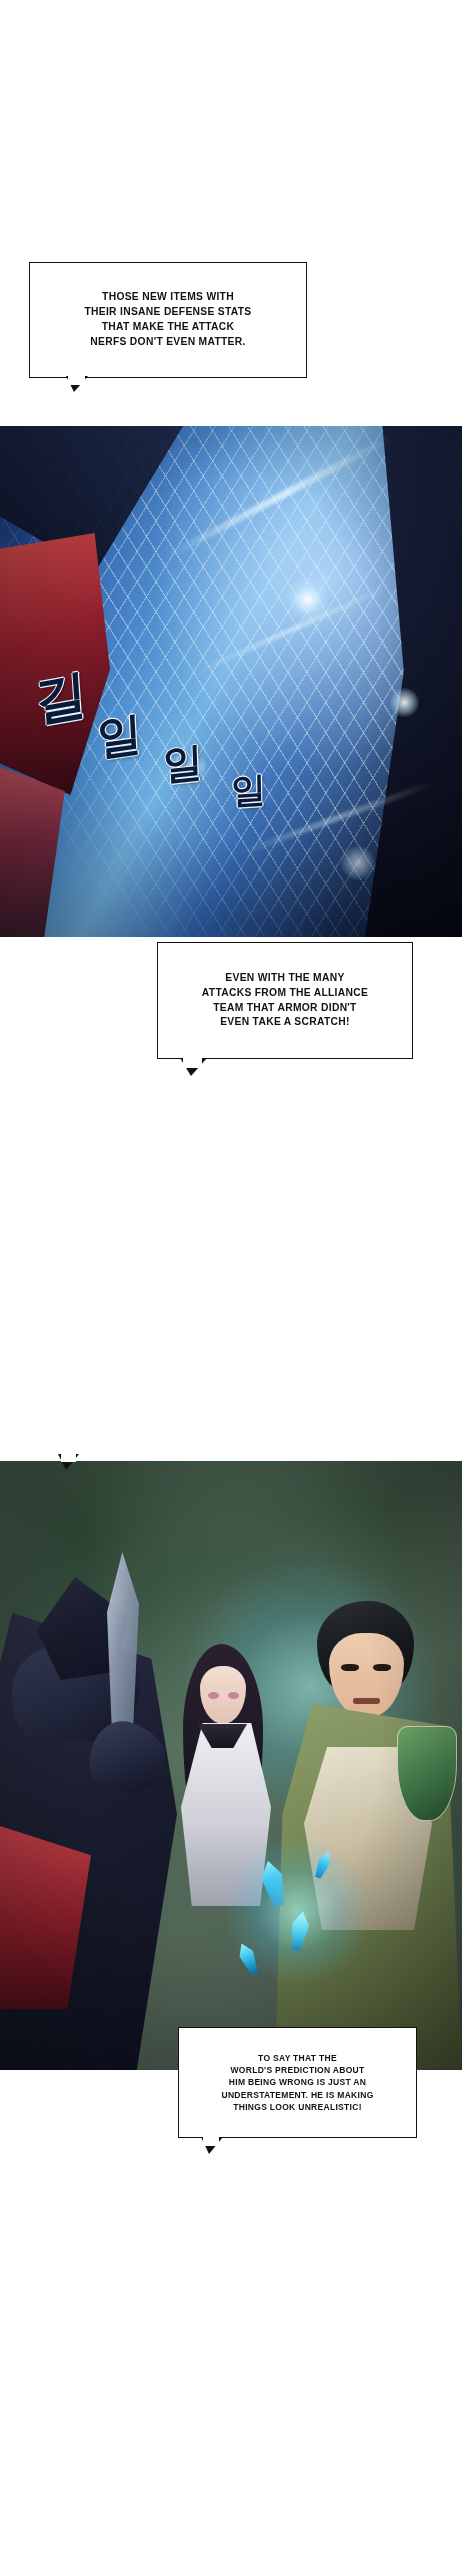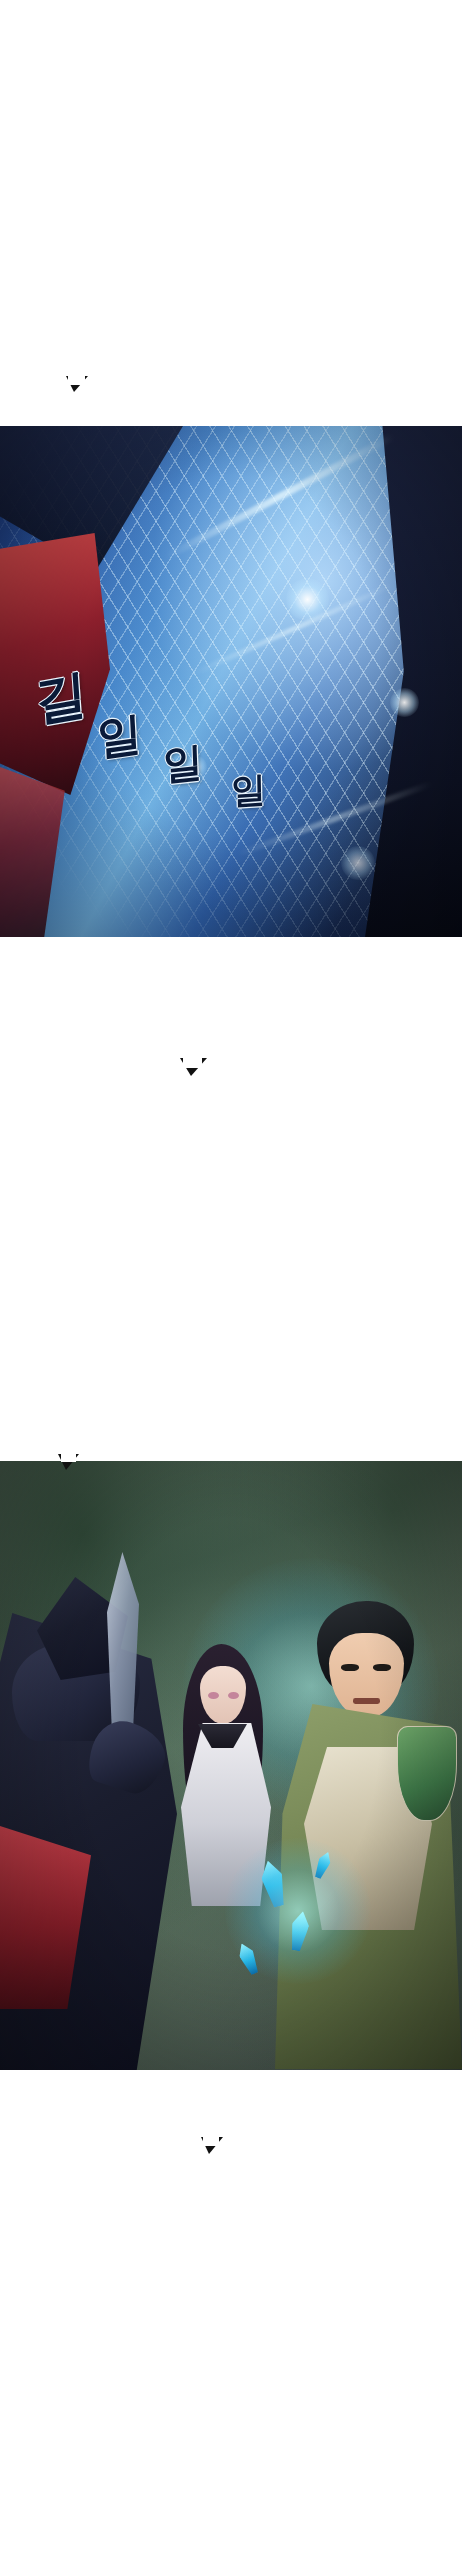--- a/index.html
+++ b/index.html
@@ -195,20 +195,26 @@
     position: absolute;
     inset: 0;
     background: radial-gradient(ellipse at 50% 45%, rgba(0,0,0,0) 45%, rgba(0,0,0,0.38) 100%);
   }
 </style>
 </head>
 <body>
 
 <div class="page">
 
+  <div class="bubble" id="bubble-1" style="left:29px; top:262px; width:278px; height:116px;">
+    <p style="font-size:10.3px;">Those new items with
+their insane defense stats
+that make the attack
+nerfs don't even matter.</p>
+  </div>
 
   <div class="tail" style="left:66px; top:376px; border-left:8.5px solid transparent; border-right:14.6px solid transparent; border-top:16px solid #111111;"></div>
   <div class="tail-fill" style="left:68px; top:374px; width:0; height:0; border-left:6px solid transparent; border-right:11px solid transparent; border-top:11.6px solid #ffffff;"></div>
 
   <div class="panel" id="panel-armor" style="left:0px; top:426px; width:463px; height:511px;">
 
     <div class="scale-grid"></div>
 
     <div class="cape-dark" style="left:365px; top:0; width:97px; height:511px; clip-path: polygon(18% 0%, 100% 0%, 100% 100%, 0% 100%, 40% 48%);"></div>
     <div class="cape-dark" style="left:0; top:0; width:183px; height:146px; clip-path: polygon(0% 0%, 100% 0%, 52% 100%, 0% 62%); opacity:0.9;"></div>
@@ -226,20 +232,26 @@
     <div class="spark" style="left:341px; top:420px; width:34px; height:34px; opacity:0.7;"></div>
 
     <div class="sfx" style="left:35px; top:237px; font-size:52px; transform: rotate(-10deg) skewX(-6deg);">길</div>
     <div class="sfx" style="left:97px; top:280px; font-size:45px; transform: rotate(-8deg) skewX(-5deg);">일</div>
     <div class="sfx" style="left:163px; top:310px; font-size:40px; transform: rotate(-6deg) skewX(-4deg);">일</div>
     <div class="sfx" style="left:231px; top:341px; font-size:35px; transform: rotate(-4deg) skewX(-3deg);">일</div>
 
     <div class="vignette"></div>
   </div>
 
+  <div class="bubble" id="bubble-2" style="left:157px; top:942px; width:256px; height:117px;">
+    <p style="font-size:10.3px;">Even with the many
+attacks from the alliance
+team that armor didn't
+even take a scratch!</p>
+  </div>
   <div class="tail" style="left:180px; top:1058px; border-left:11px solid transparent; border-right:16px solid transparent; border-top:18px solid #111111;"></div>
   <div class="tail-fill" style="left:183px; top:1055px; width:0; height:0; border-left:8px solid transparent; border-right:11.6px solid transparent; border-top:13.4px solid #ffffff;"></div>
 
   <div class="tail" style="left:58px; top:1454px; border-left:8.5px solid transparent; border-right:13.4px solid transparent; border-top:16px solid #111111; z-index:40;"></div>
   <div class="tail-fill" style="left:61px; top:1451px; width:0; height:0; border-left:6px solid transparent; border-right:9.7px solid transparent; border-top:11.6px solid #ffffff; z-index:41;"></div>
 
   <div class="panel" id="panel-battle" style="left:0px; top:1461px; width:463px; height:609px;">
 
     <div class="bg-foliage"></div>
 
@@ -270,17 +282,24 @@
 
     <div class="mana-crystal" style="left:263px; top:399px; width:21px; height:47px; clip-path: polygon(50% 0%, 100% 34%, 72% 100%, 26% 100%, 0% 34%); transform: rotate(-14deg);"></div>
     <div class="mana-crystal" style="left:291px; top:450px; width:17px; height:40px; clip-path: polygon(50% 0%, 100% 34%, 72% 100%, 26% 100%, 0% 34%); transform: rotate(10deg);"></div>
     <div class="mana-crystal" style="left:241px; top:481px; width:14.6px; height:33px; clip-path: polygon(50% 0%, 100% 34%, 72% 100%, 26% 100%, 0% 34%); transform: rotate(-24deg);"></div>
     <div class="mana-crystal" style="left:317px; top:390px; width:12px; height:28px; clip-path: polygon(50% 0%, 100% 34%, 72% 100%, 26% 100%, 0% 34%); transform: rotate(22deg);"></div>
     <div class="glow-blob" style="left:225px; top:377px; width:146px; height:146px; opacity:0.7;"></div>
 
     <div class="vignette"></div>
   </div>
 
+  <div class="bubble" id="bubble-4" style="left:178px; top:2027px; width:239px; height:111px;">
+    <p style="font-size:8.5px;">To say that the
+world's prediction about
+him being wrong is just an
+understatement. He is making
+things look unrealistic!</p>
+  </div>
   <div class="tail" style="left:201px; top:2137px; border-left:8.5px solid transparent; border-right:14.6px solid transparent; border-top:17px solid #111111; z-index:40;"></div>
   <div class="tail-fill" style="left:203px; top:2134px; width:0; height:0; border-left:6px solid transparent; border-right:10.3px solid transparent; border-top:12px solid #ffffff; z-index:41;"></div>
 
 </div>
 
 
 </body></html>

